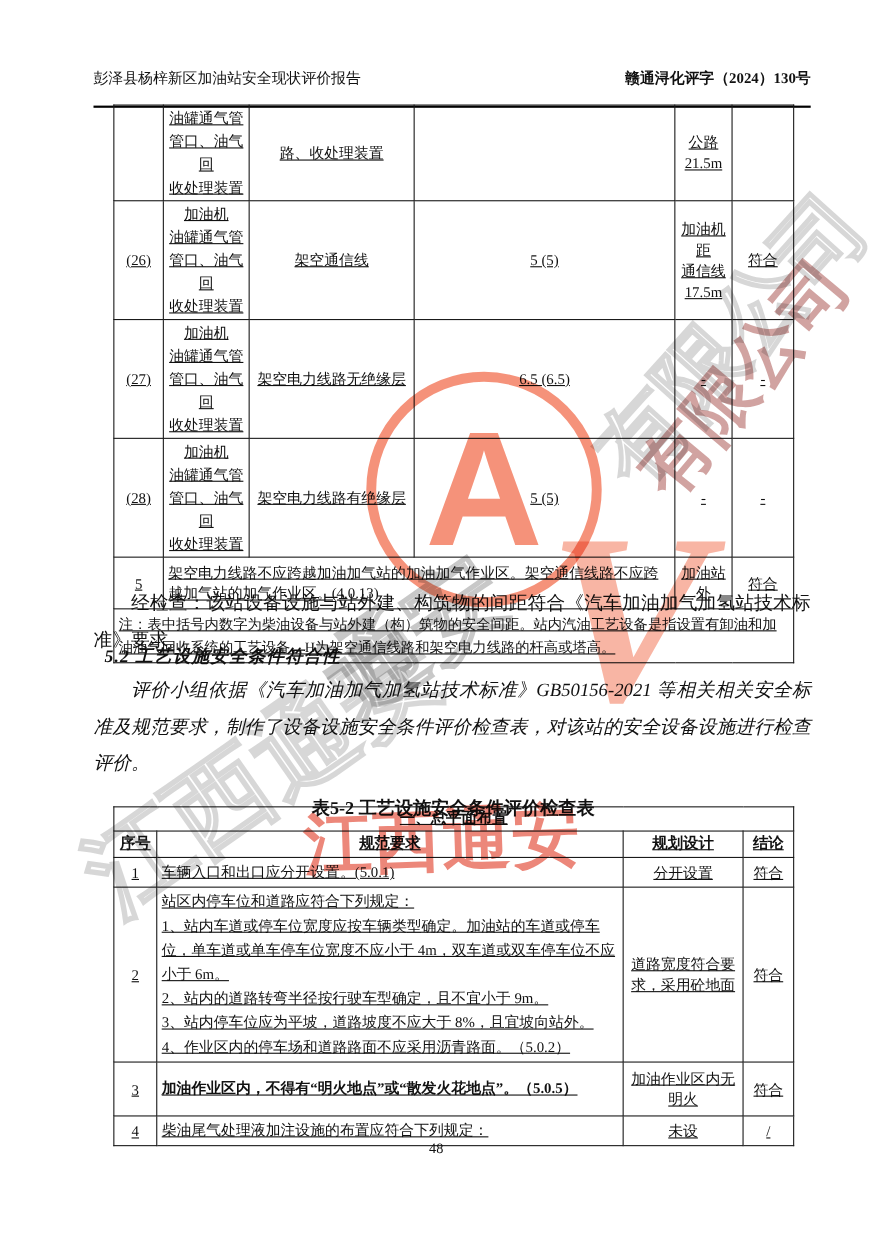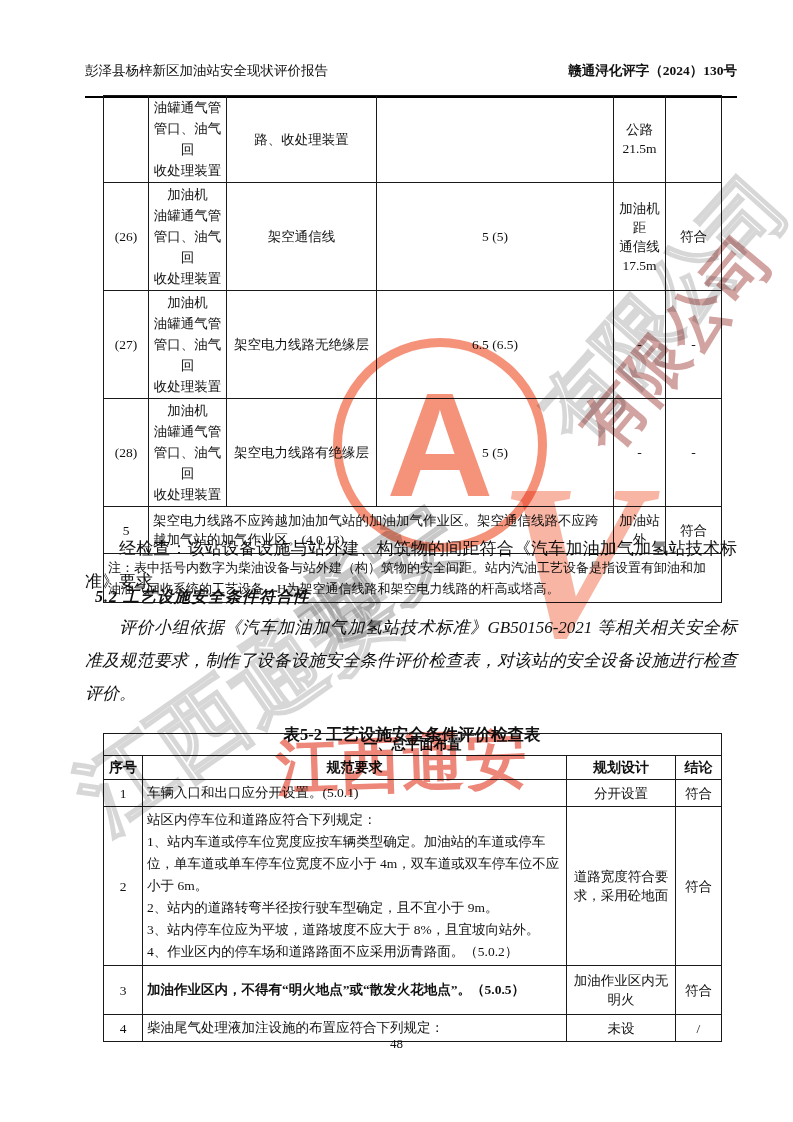--- a/index.html
+++ b/index.html
@@ -15,20 +15,21 @@
     align-items:flex-end;font-size:13.5px;border-bottom:2px solid #000;
     padding-bottom:16px;
   }
   .hdr .right{font-weight:bold;}
   
   table{border-collapse:collapse;table-layout:fixed;}
   td{
     border:1.5px solid #1a1a1a;text-align:center;vertical-align:middle;
     padding:1px 3px;font-size:13.5px;line-height:19px;white-space:pre-line;
     overflow:hidden;
+    text-decoration:underline;
   }
   .t1{left:103px;top:95px;width:618px;}
   .t1 td.item{line-height:21px;}
   .t1 tr.r0 td{height:60px;}
   .t1 tr.r26 td{height:88px;}
   .t1 tr.r27 td{height:86px;}
   .t1 tr.r28 td{height:72px;}
   .t1 tr.r5 td{height:42px;}
   .t1 td.lft{text-align:left;padding:2px 4px;}
   .t1 tr.noterow td{height:44px;font-size:13px;line-height:21px;text-align:left;padding:2px 4px;}

